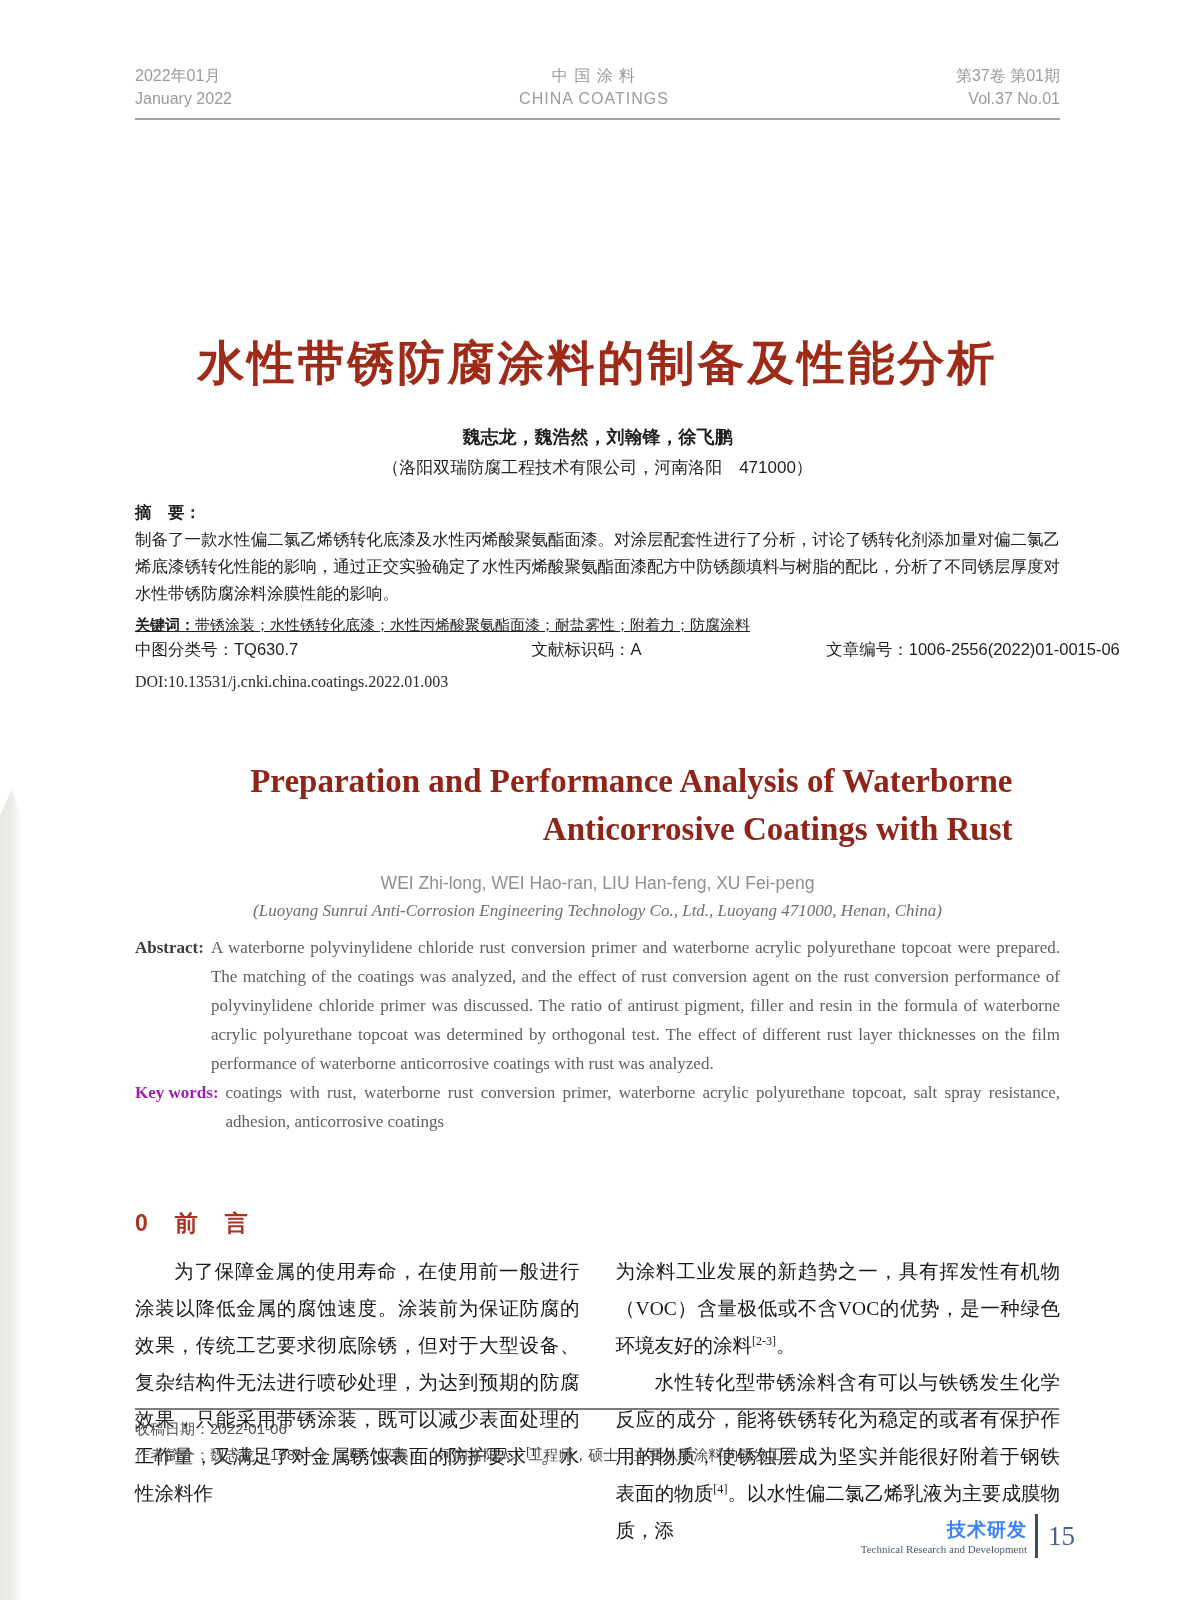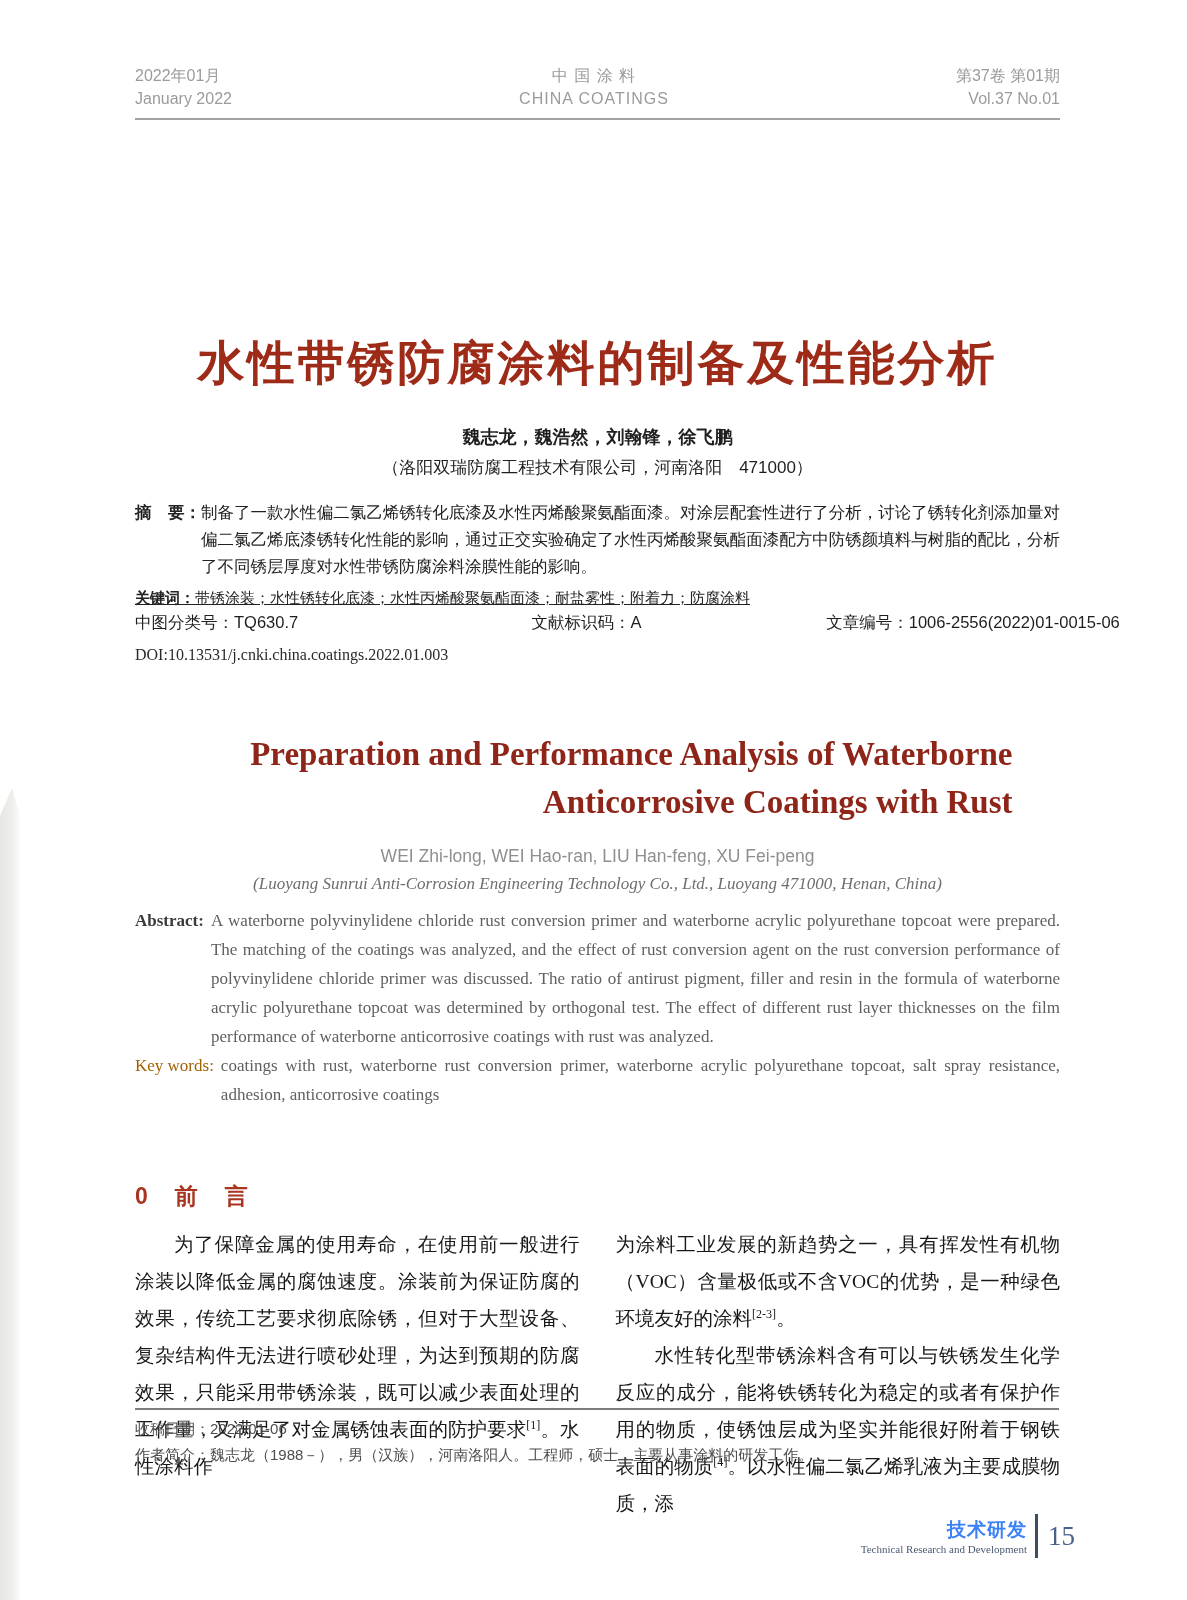--- a/index.html
+++ b/index.html
@@ -59,21 +59,21 @@
     color: #1f1f1f;
   }
   .cn-affiliation {
     margin-top: 7px;
     text-align: center;
     font-size: 17px;
     color: #1f1f1f;
   }
 
   
-  .cn-abstract { display: flex; margin-top: 20px; font-size: 16.5px; line-height: 27px; color: #222; }
+  .cn-abstract { display: flex; margin-top: 20px; font-size: 16.5px; line-height: 27px; color: #222; flex-direction: column; }
   .cn-abstract .label { font-weight: bold; white-space: nowrap; }
   .cn-abstract p { flex: 1; text-align: justify; font-family: "Liberation Serif", serif; }
   .cn-keywords { margin-top: 4px; font-size: 15px; line-height: 27px; color: #222; text-decoration: underline; }
   .cn-keywords .label { font-weight: bold; }
   .cn-keywords .kw-text { font-family: "Liberation Serif", serif; }
 
   .class-row {
     display: grid;
     grid-template-columns: 38% 27% 35%;
     font-size: 16.5px;
@@ -109,21 +109,21 @@
     text-align: center;
     font-size: 17px;
     font-style: italic;
     color: #6e6e6e;
     font-family: "Liberation Serif", serif;
   }
   .en-abstract { display: flex; margin-top: 12px; font-size: 17px; line-height: 29px; color: #5f5f5f; font-family: "Liberation Serif", serif; }
   .en-abstract .label { font-weight: bold; color: #3a3a3a; white-space: nowrap; padding-right: 7px; }
   .en-abstract p { flex: 1; text-align: justify; }
   .en-keywords { display: flex; margin-top: 0; font-size: 17px; line-height: 29px; color: #5f5f5f; font-family: "Liberation Serif", serif; }
-  .en-keywords .label { font-weight: normal; color: #a16207; white-space: nowrap; padding-right: 7px; }
+  .en-keywords .label { font-weight: bold; color: #a21caf; white-space: nowrap; padding-right: 7px; }
   .en-keywords p { flex: 1; text-align: justify; }
 
   
   .section-heading {
     margin-top: 72px;
     font-size: 23px;
     font-weight: bold;
     color: #a93420;
     letter-spacing: 2px;
   }

